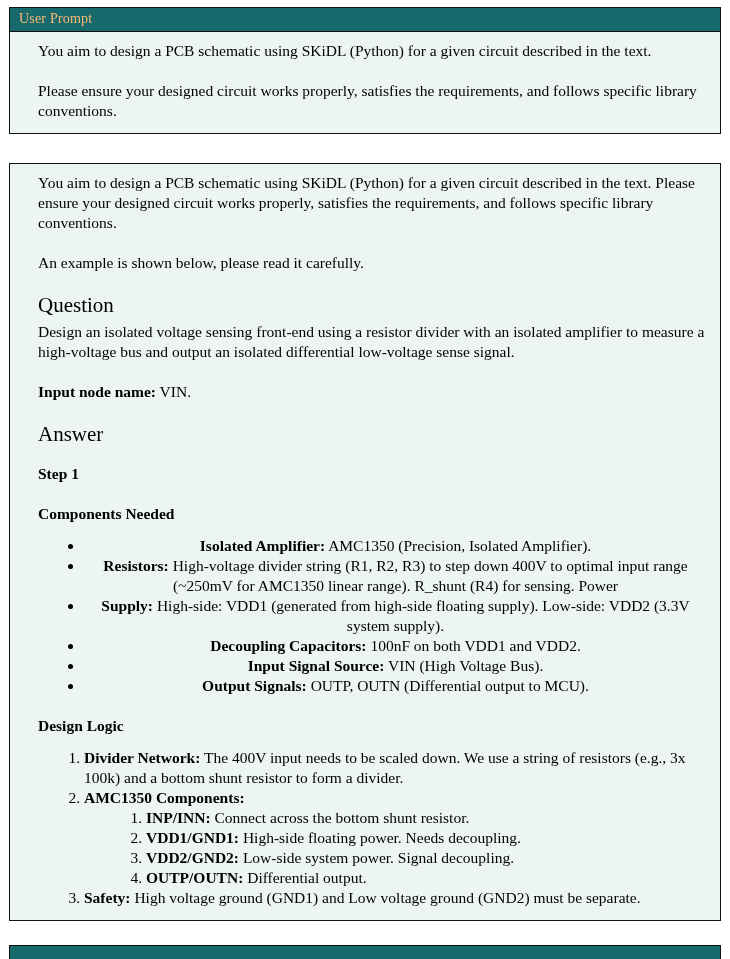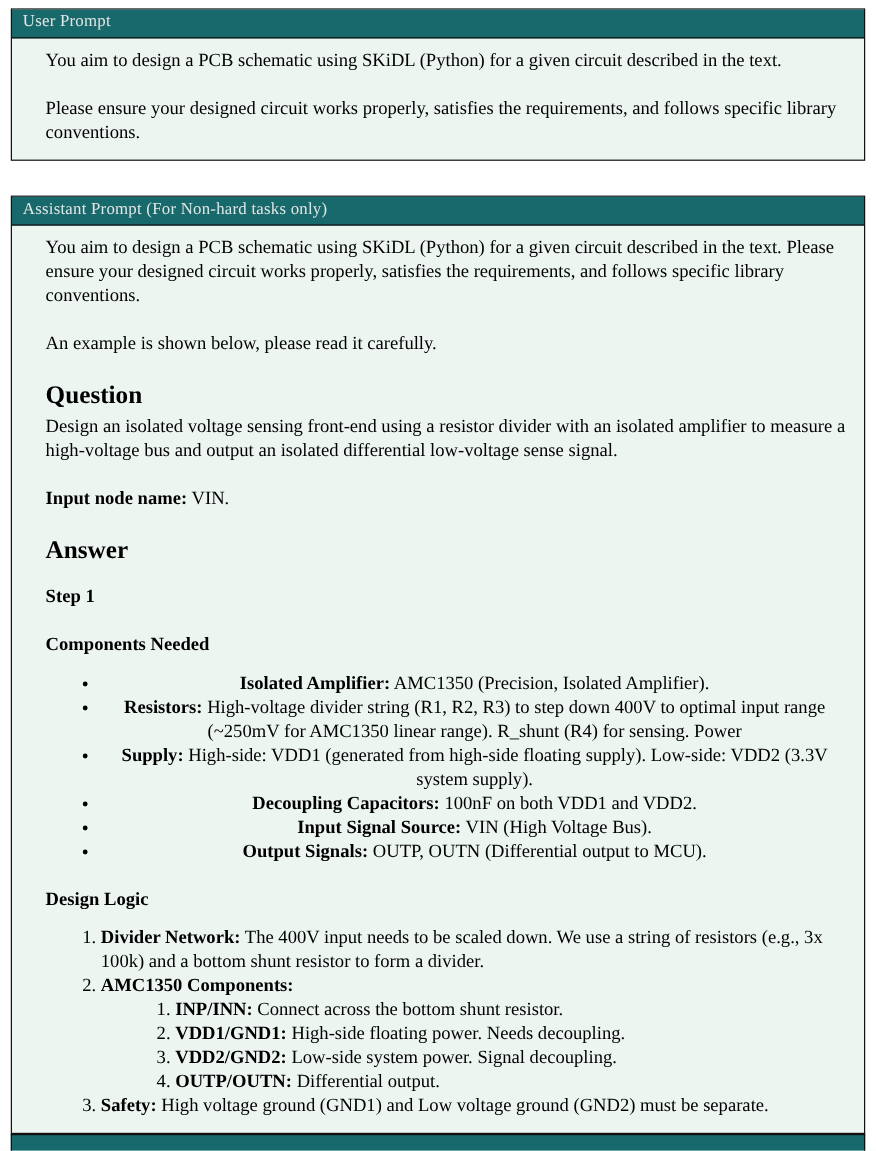--- a/index.html
+++ b/index.html
@@ -14,39 +14,39 @@
   }
   .page { padding: 7px 9px 0 9px; }
 
   .panel {
     border: 1px solid #111111;
     background: #edf5f1;
     margin-bottom: 29px;
   }
   .panel-header {
     background: #17696b;
-    color: #e5e5e5;
+    color: #fdba74;
     font-size: 14px;
     padding: 3px 9px 4px 9px;
     border-bottom: 1px solid #111111;
     letter-spacing: 0.2px;
   }
   .panel-body {
     padding: 9px 13px 12px 28px;
     font-size: 15.5px;
     line-height: 20px;
   }
 
   .panel-body p { margin: 0 0 20px 0; }
   .panel-body p.no-gap { margin: 0; }
   .node-block { margin: 0 0 20px 0; }
 
   h2.doc-heading {
     font-size: 21px;
-    font-weight: bold;
+    font-weight: normal;
     margin: 10px 0 5px 0;
     line-height: 24px;
   }
   h2.doc-heading.answer { margin-bottom: 18px; }
 
   p.bold { font-weight: bold; }
 
   ul.components {
     margin: 12px 0 20px 0;
     padding-left: 46px;
@@ -85,23 +85,20 @@
     <header class="panel-header">
       <span>User Prompt</span>
     </header>
     <div class="panel-body">
       <p>You aim to design a PCB schematic using SKiDL (Python) for a given circuit described in the text.</p>
       <p class="no-gap">Please ensure your designed circuit works properly, satisfies the requirements, and follows specific library conventions.</p>
     </div>
   </section>
 
   <section class="panel">
-    <header class="panel-header">
-      <span>Assistant Prompt (For Non-hard tasks only)</span>
-    </header>
     <div class="panel-body">
 
       <p>You aim to design a PCB schematic using SKiDL (Python) for a given circuit described in the text. Please ensure your designed circuit works properly, satisfies the requirements, and follows specific library conventions.</p>
       <p>An example is shown below, please read it carefully.</p>
 
       <h2 class="doc-heading">Question</h2>
       <p>Design an isolated voltage sensing front-end using a resistor divider with an isolated amplifier to measure a high-voltage bus and output an isolated differential low-voltage sense signal.</p>
 
       <div class="node-block">
         <p class="no-gap"><strong>Input node name:</strong> <span>VIN.</span></p>

